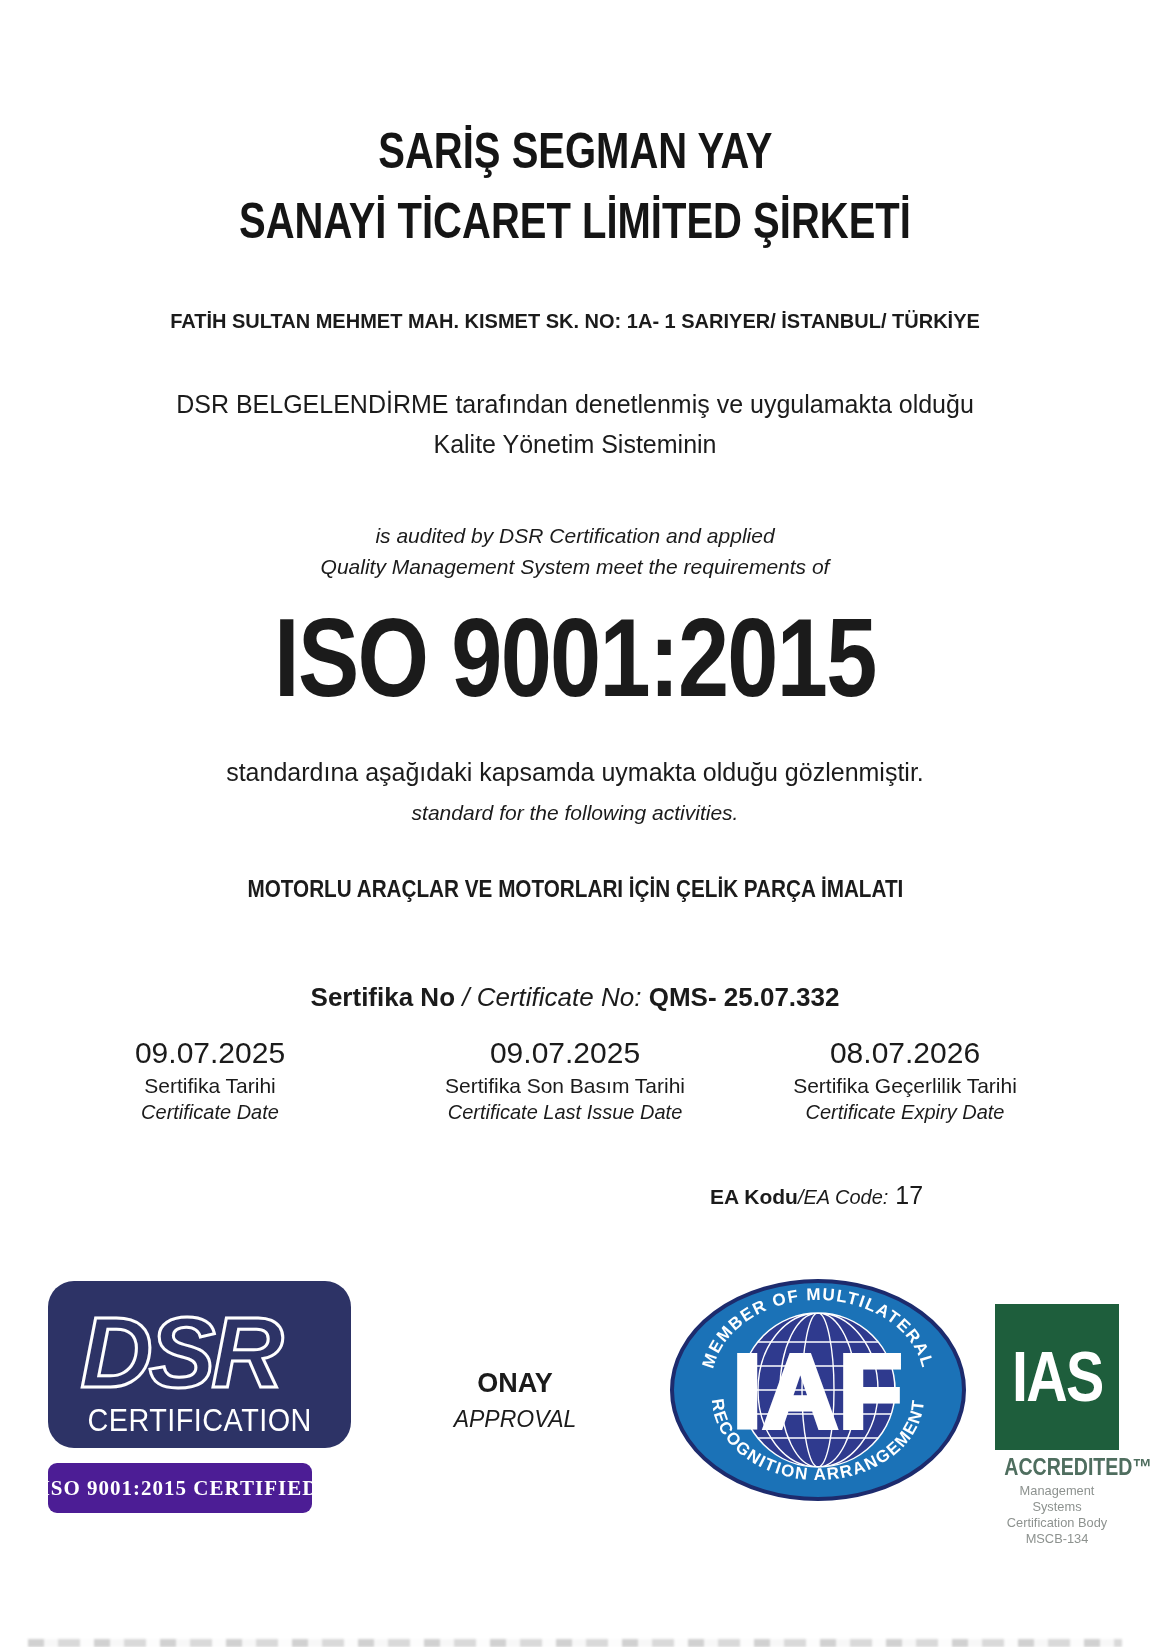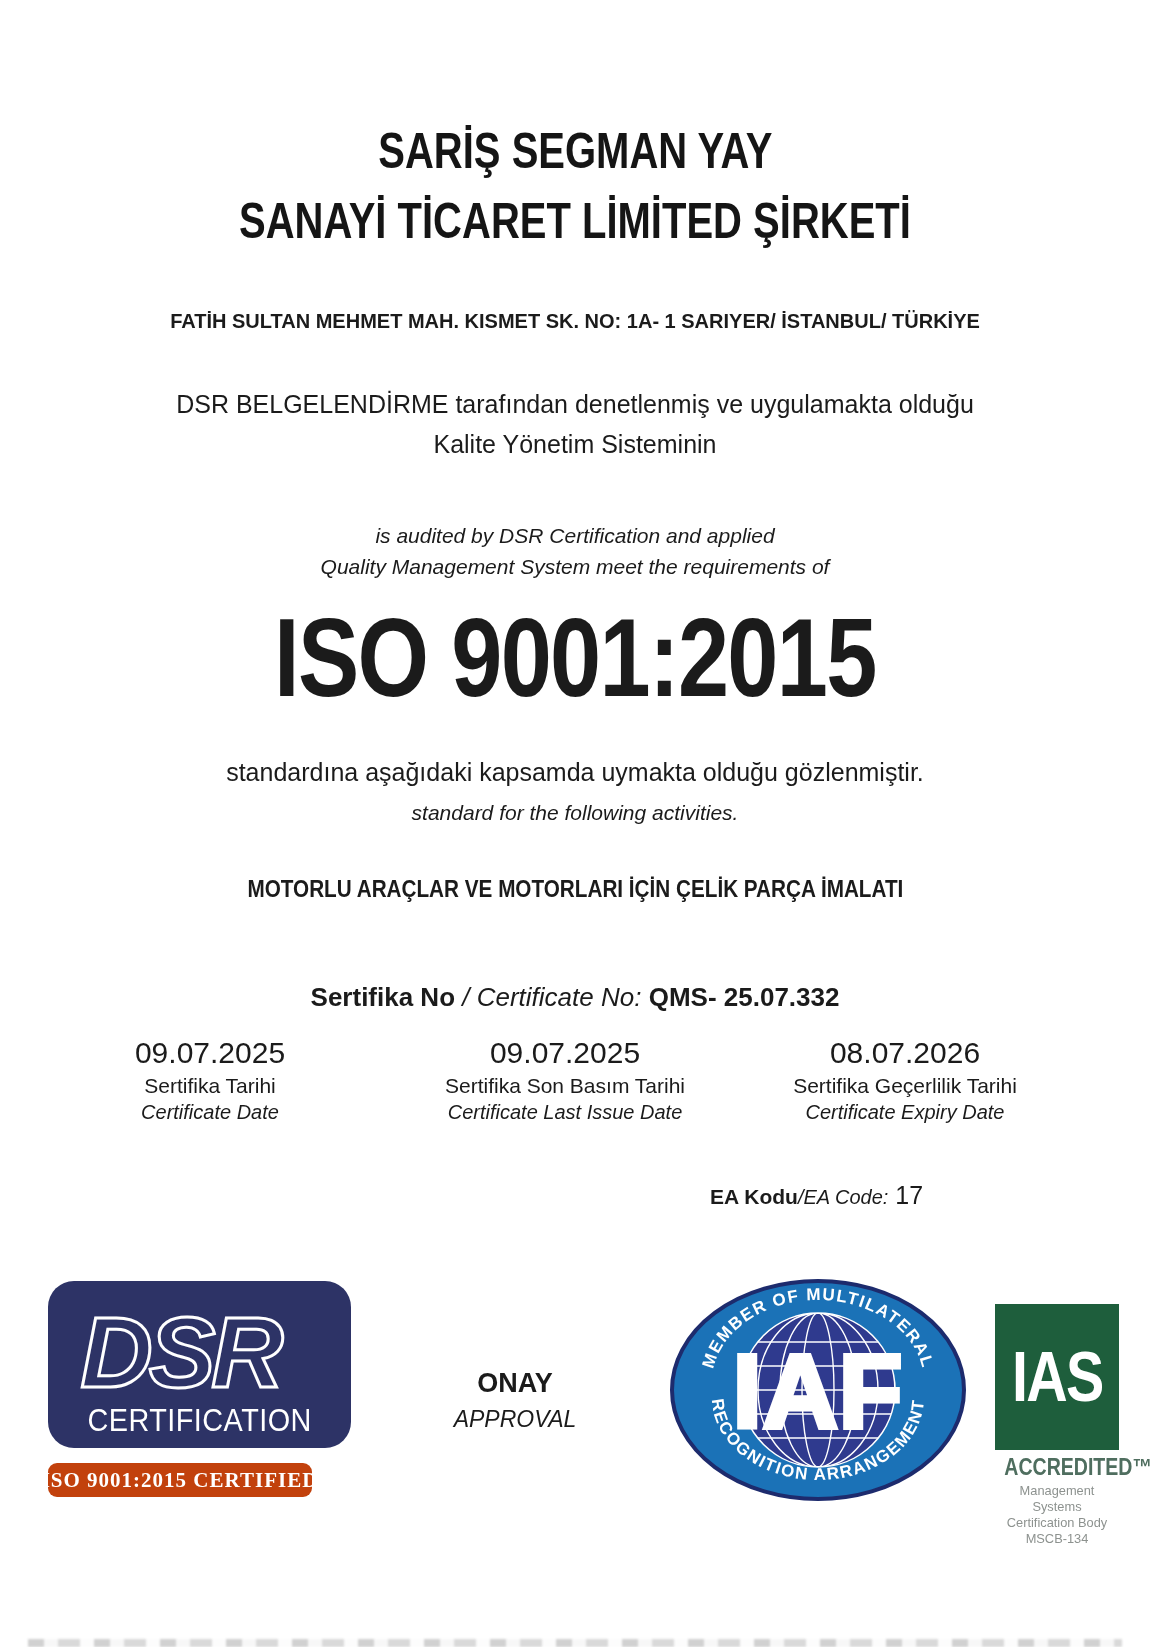--- a/index.html
+++ b/index.html
@@ -35,22 +35,22 @@
   .ea .le { font-size:20px; font-style:italic; }
   .ea .val { font-size:25px; margin-left:7px; }
 
   
   .dsr-box { position:absolute; left:48px; top:1281px; width:303px; height:167px;
              background:#2d3366; border-radius:26px; }
   .dsr-svg { position:absolute; left:0; top:12px; width:264px; height:112px; }
   .dsr-word { position:absolute; left:0; right:0; bottom:9px; text-align:center;
               color:#ffffff; font-size:31px; letter-spacing:.5px; }
   .dsr-word span { display:inline-block; transform:scaleX(.93); transform-origin:50% 50%; white-space:nowrap; }
-  .dsr-banner { position:absolute; left:48px; top:1463px; width:264px; height:34px;
-                background:#c2410c; border-radius:9px; display:flex; align-items:center; justify-content:center;
+  .dsr-banner { position:absolute; left:48px; top:1463px; width:264px; height:50px;
+                background:#4c1d95; border-radius:9px; display:flex; align-items:center; justify-content:center;
                 color:#ffffff; font-family:"Liberation Serif", serif; font-weight:700;
                 font-size:21px; letter-spacing:1px; white-space:nowrap; }
 
   
   .onay { position:absolute; left:400px; top:1324px; width:230px; text-align:center;margin-top:44px; }
   .onay-tr { font-size:27px; font-weight:700; }
   .onay-en { font-size:23px; font-style:italic; margin-top:7px; }
 
   
   .iaf { position:absolute; left:668px; top:1278px; width:300px; height:224px; }

